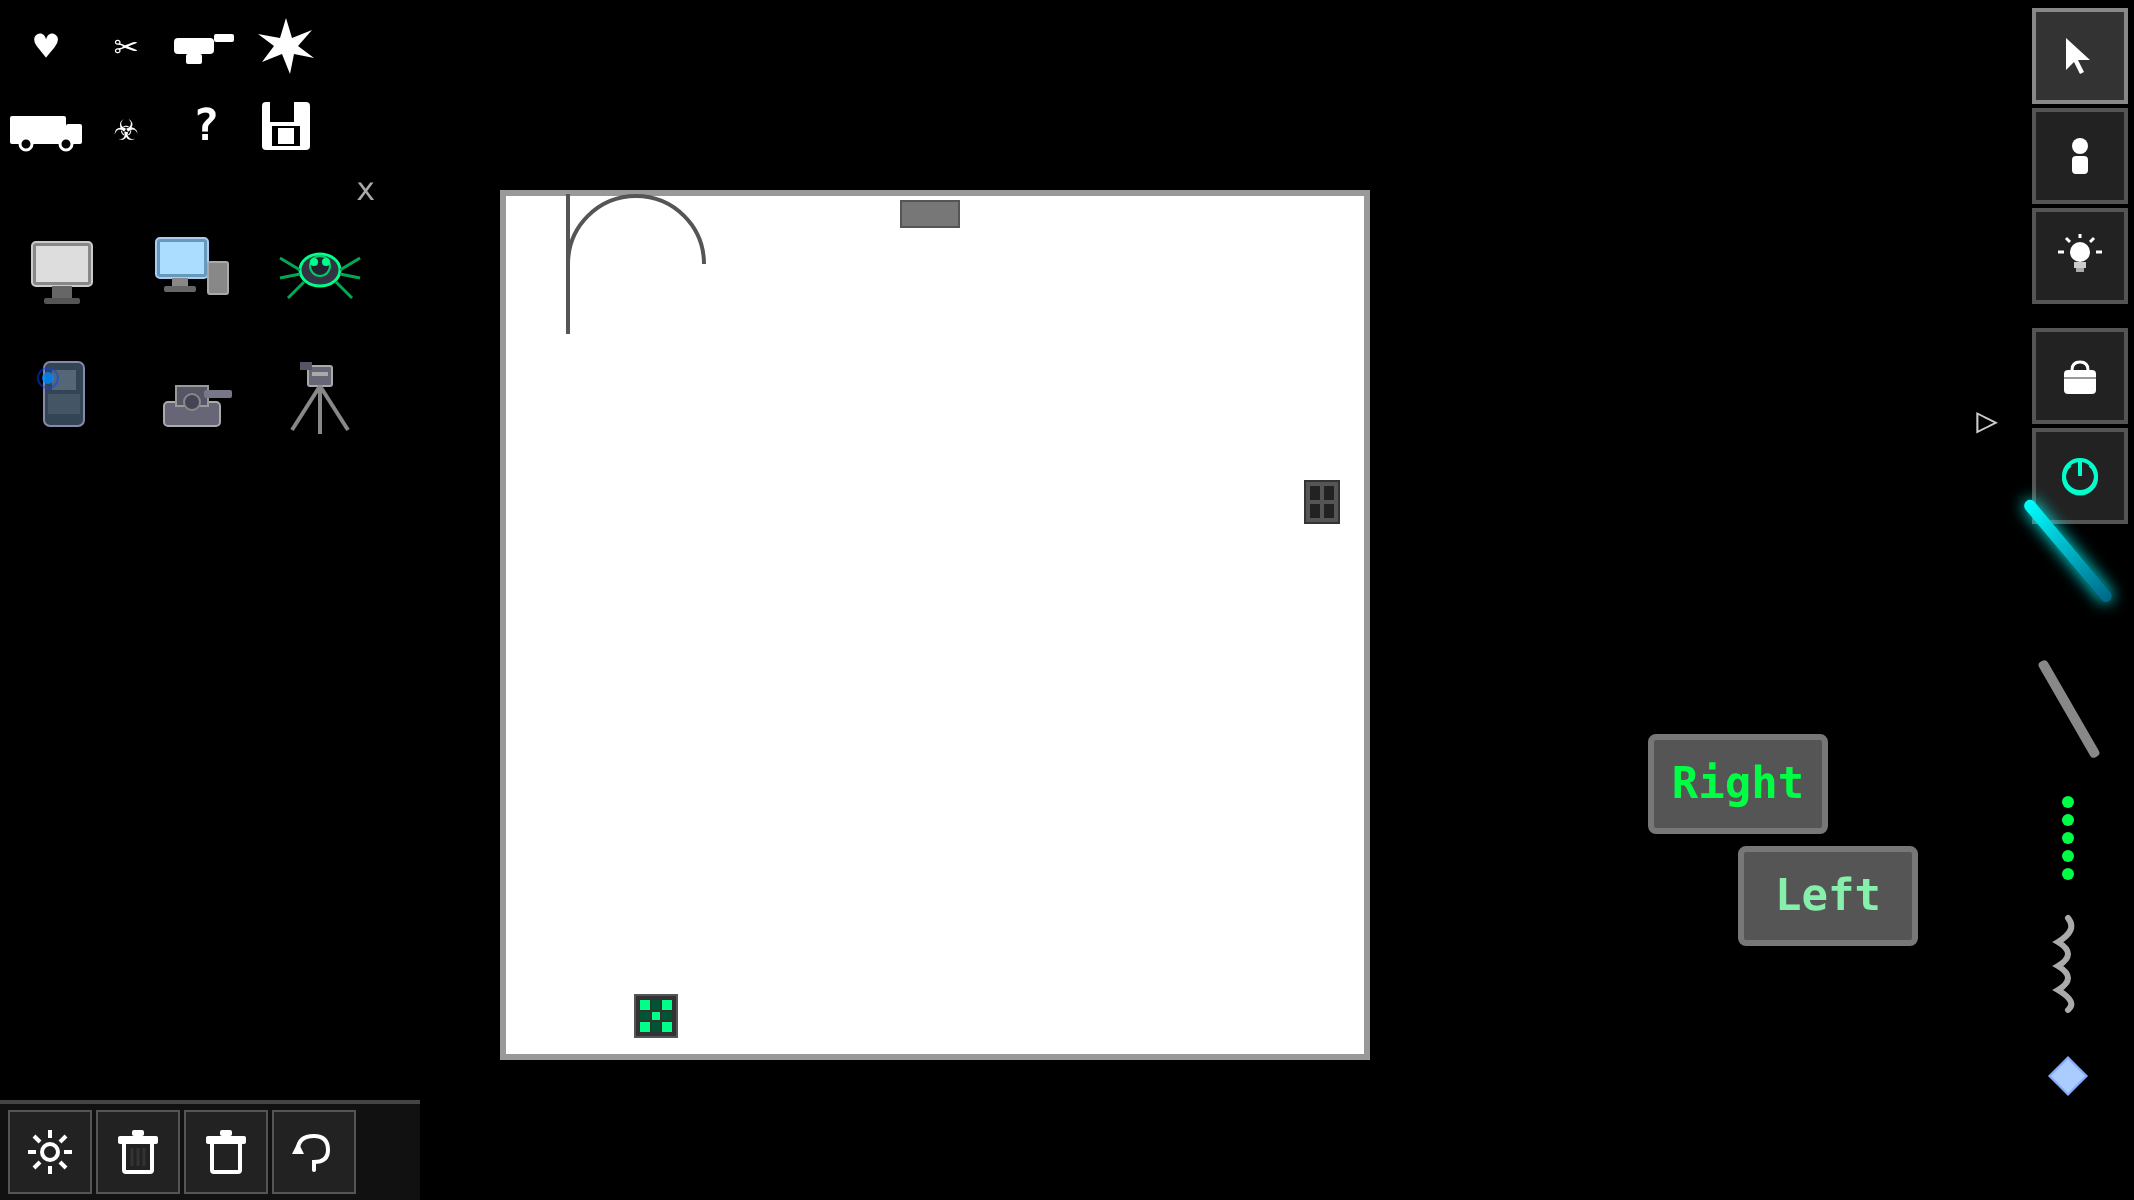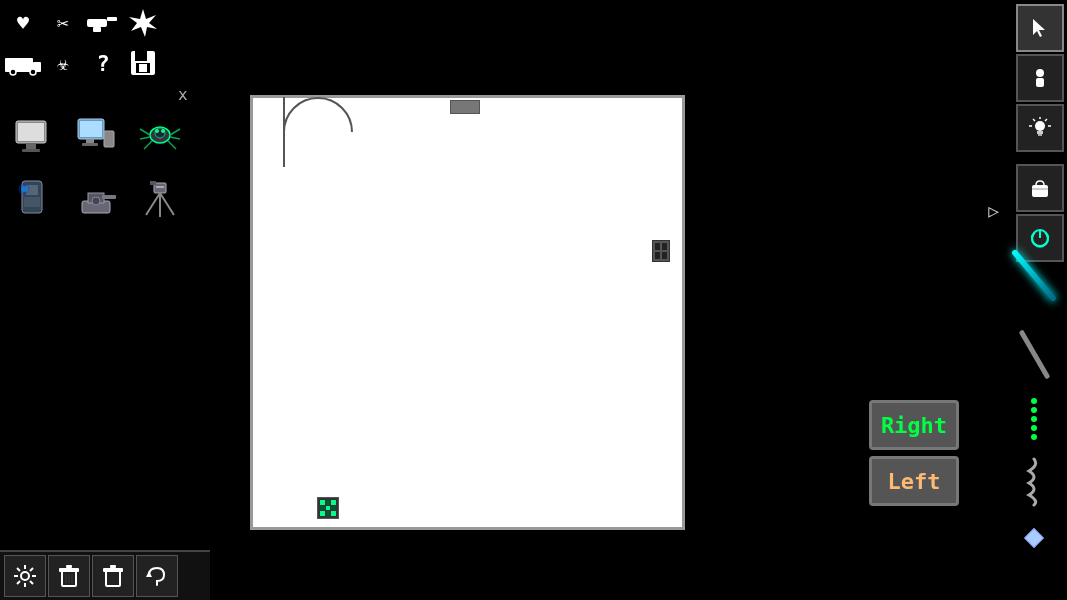--- a/index.html
+++ b/index.html
@@ -233,21 +233,21 @@
       right: 8px;
       display: flex;
       flex-direction: column;
       align-items: center;
       gap: 14px;
     }
 
     
     #direction-buttons {
       position: absolute;
-      top: 400px;
+      top: 367px;
       right: 108px;
       display: flex;
       flex-direction: column;
       gap: 6px;
     }
     .dir-btn {
       width: 90px;
       height: 50px;
       border: 3px solid #777;
       background: #555;
@@ -257,21 +257,22 @@
       font-family: monospace;
       cursor: pointer;
       display: flex;
       align-items: center;
       justify-content: center;
     }
     .dir-btn.right-btn {
       color: #00ff44;
     }
     .dir-btn.left-btn {
-      color: #fdba74;
+      color: #86efac;
+      margin-left: 45px;
     }
 
     
     #bottom-toolbar {
       position: absolute;
       bottom: 0;
       left: 0;
       width: 210px;
       height: 50px;
       background: #111;

